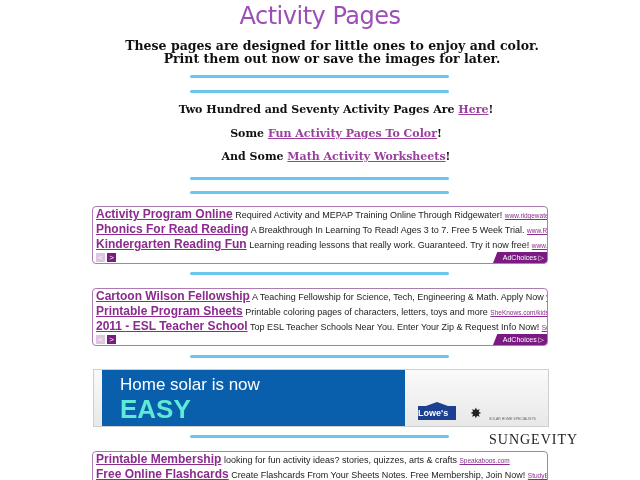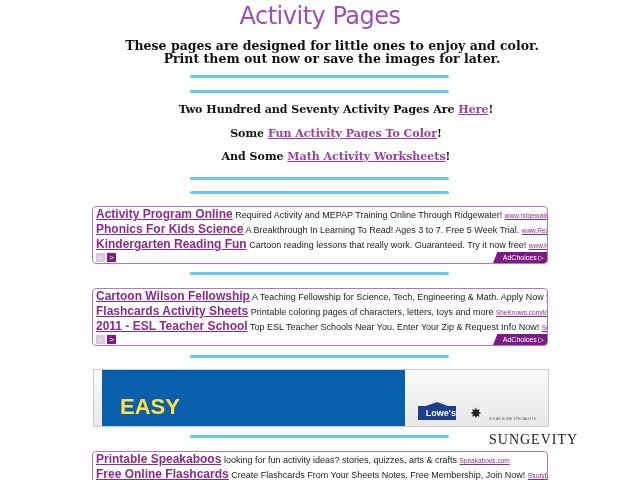--- a/index.html
+++ b/index.html
@@ -14,22 +14,22 @@
   .adrow .h { color:#8b2b8e; font-weight:bold; text-decoration:underline; font-size:12px; }
   .adrow .u { color:#8b2b8e; text-decoration:underline; font-size:6.5px; }
   .adnav { height:11px; position:relative; }
   .navbtn { position:absolute; top:1px; width:9px; height:9px; font-size:8px; line-height:9px; text-align:center; color:#fff; }
   .navprev { left:3px; background:#ddc6e0; }
   .navnext { left:14px; background:#7b1a83; }
   .adchoices { position:absolute; right:0; bottom:0; height:11px; width:54px; background:#7b1a83; color:#fff; font-size:7px; line-height:11px; text-align:right; padding-right:3px; box-sizing:border-box; clip-path:polygon(8% 0,100% 0,100% 100%,0 100%); }
   .solar { position:absolute; left:93px; top:369px; width:454px; height:56px; border:1px solid #cfcfcf; background:linear-gradient(#fafafa,#e8e8e8); }
   .solar .blue { position:absolute; left:8px; top:0; width:303px; height:56px; background:#0a5fad; }
   .solar .l1 { position:absolute; left:18px; top:5px; color:#fff; font-family:"Liberation Sans", sans-serif; font-size:17px; font-weight:normal; }
-  .solar .l2 { position:absolute; left:18px; top:24px; color:#fde047; font-family:"Liberation Sans", sans-serif; font-size:22px; font-weight:bold; }
-  .lowes { position:absolute; left:324px; top:36px; width:38px; height:14px; background:#1c3f8f; color:#fff; font-family:"Liberation Sans", sans-serif; font-weight:bold; font-size:9px; line-height:15px; text-align:right; }
+  .solar .l2 { position:absolute; left:18px; top:24px; color:#5eead4; font-family:"Liberation Sans", sans-serif; font-size:26px; font-weight:bold; }
+  .lowes { position:absolute; left:324px; top:36px; width:38px; height:14px; background:#1c3f8f; color:#fff; font-family:"Liberation Sans", sans-serif; font-weight:bold; font-size:9px; line-height:15px; text-align:left; }
   .lowes:before { content:""; position:absolute; left:8px; top:-4px; border-left:11px solid transparent; border-right:11px solid transparent; border-bottom:4px solid #1c3f8f; }
   .sunicon { position:absolute; left:376px; top:36px; font-size:14px; line-height:14px; color:#222; }
   .sun { position:absolute; left:395px; top:36px; font-family:Liberation Serif, serif; font-size:14px; letter-spacing:1px; color:#222;margin-top:26px; }
   .sunsub { position:absolute; left:395px; top:47px; font-family:"Liberation Sans", sans-serif; font-size:3.5px; color:#666; }
 </style>
 </head>
 <body>
 
 <div class="title">Activity Pages</div>
 <div class="intro">
@@ -42,52 +42,53 @@
 
 <div class="line" style="top:103px"><span>Two Hundred and Seventy Activity Pages Are </span><a href="#">Here</a><span>!</span></div>
 <div class="line" style="top:127px"><span>Some </span><a href="#">Fun Activity Pages To Color</a><span>!</span></div>
 <div class="line" style="top:150px"><span>And Some </span><a href="#">Math Activity Worksheets</a><span>!</span></div>
 
 <div class="rule" style="top:177px"></div>
 <div class="rule" style="top:191px"></div>
 
 <div class="adbox" style="top:206px">
   <div class="adrow"><span class="h">Activity Program Online</span><span> Required Activity and MEPAP Training Online Through Ridgewater! </span><span class="u">www.ridgewater.edu</span></div>
-  <div class="adrow"><span class="h">Phonics For Kids Science</span><span> A Breakthrough In Learning To Read! Ages 3 to 7. Free 5 Week Trial. </span><span class="u">www.ReadingEggs.com</span></div>
-  <div class="adrow"><span class="h">Kindergarten Reading Fun</span><span> Cartoon reading lessons that really work. Guaranteed. Try it now free! </span><span class="u">www.Headsprout.com</span></div>
+  <div class="adrow"><span class="h">Phonics For Read Reading</span><span> A Breakthrough In Learning To Read! Ages 3 to 7. Free 5 Week Trial. </span><span class="u">www.ReadingEggs.com</span></div>
+  <div class="adrow"><span class="h">Kindergarten Reading Fun</span><span> Learning reading lessons that really work. Guaranteed. Try it now free! </span><span class="u">www.Headsprout.com</span></div>
   <div class="adnav">
     <div class="navbtn navprev">&lt;</div>
     <div class="navbtn navnext">&gt;</div>
     <div class="adchoices">AdChoices ▷</div>
   </div>
 </div>
 
 <div class="rule" style="top:272px"></div>
 
 <div class="adbox" style="top:288px">
   <div class="adrow"><span class="h">Cartoon Wilson Fellowship</span><span> A Teaching Fellowship for Science, Tech, Engineering &amp; Math. Apply Now </span><span class="u">WWTeachingFellowship.org</span></div>
-  <div class="adrow"><span class="h">Flashcards Activity Sheets</span><span> Printable coloring pages of characters, letters, toys and more </span><span class="u">SheKnows.com/kids-activity-center</span></div>
+  <div class="adrow"><span class="h">Printable Program Sheets</span><span> Printable coloring pages of characters, letters, toys and more </span><span class="u">SheKnows.com/kids-activity-center</span></div>
   <div class="adrow"><span class="h">2011 - ESL Teacher School</span><span> Top ESL Teacher Schools Near You. Enter Your Zip &amp; Request Info Now! </span><span class="u">Schools.com/ESL_Teacher</span></div>
   <div class="adnav">
     <div class="navbtn navprev">&lt;</div>
     <div class="navbtn navnext">&gt;</div>
     <div class="adchoices">AdChoices ▷</div>
   </div>
 </div>
 
 <div class="rule" style="top:355px"></div>
 
 <div class="solar">
   <div class="blue">
+    <div class="l1">Home solar is now</div>
     <div class="l2">EASY</div>
   </div>
   <div class="lowes">Lowe's</div>
   <div class="sunicon">✸</div>
   <div class="sun">SUNGEVITY</div>
   <div class="sunsub">SOLAR HOME SPECIALISTS</div>
 </div>
 
 <div class="rule" style="top:435px"></div>
 
 <div class="adbox" style="top:451px; height:40px;">
-  <div class="adrow"><span class="h">Printable Speakaboos</span><span> looking for fun activity ideas? stories, quizzes, arts &amp; crafts </span><span class="u">Speakaboos.com</span></div>
+  <div class="adrow"><span class="h">Printable Membership</span><span> looking for fun activity ideas? stories, quizzes, arts &amp; crafts </span><span class="u">Speakaboos.com</span></div>
   <div class="adrow"><span class="h">Free Online Flashcards</span><span> Create Flashcards From Your Sheets Notes. Free Membership, Join Now! </span><span class="u">StudyBlue.com</span></div>
 </div>
 
 </body></html>

